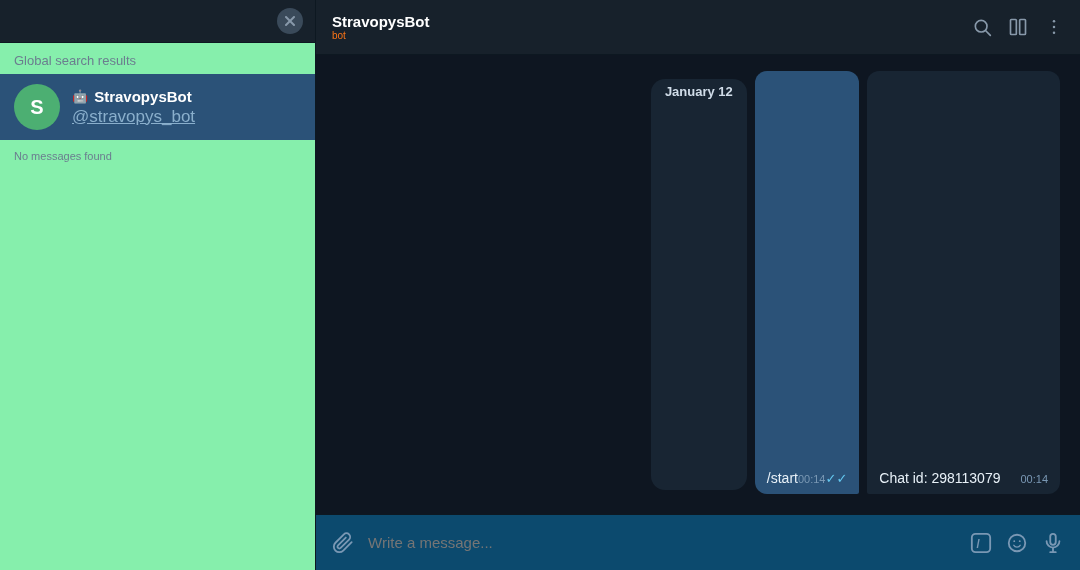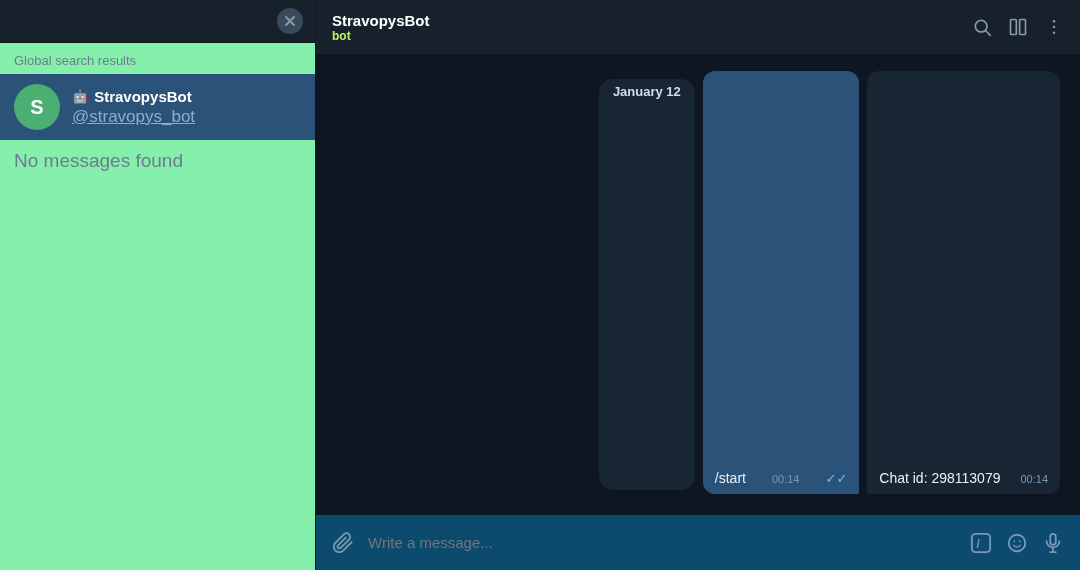--- a/index.html
+++ b/index.html
@@ -100,21 +100,21 @@
     }
 
     .result-username {
       font-size: 17px;
       color: #8aafcc;
       text-decoration: underline;
     }
 
     .no-messages {
       padding: 10px 14px;
-      font-size: 19px;
+      font-size: 11px;
       color: #6b7d8f;
     }
 
     
     .right-panel {
       flex: 1;
       display: flex;
       flex-direction: column;
       background: #0e1621;
     }
@@ -135,23 +135,22 @@
       flex-direction: column;
     }
 
     .chat-title {
       font-size: 15px;
       font-weight: 600;
       color: #ffffff;
     }
 
     .chat-subtitle {
-      font-size: 12px;
-      color: #bef264;
-      font-weight: bold;
+      font-size: 10px;
+      color: #f97316;
     }
 
     .header-icons {
       display: flex;
       align-items: center;
       gap: 16px;
     }
 
     .header-icon {
       color: #8899aa;
@@ -197,21 +196,21 @@
 
     .bubble-outgoing {
       background: #2b5278;
       color: #e8f1f8;
       padding: 8px 12px;
       border-radius: 12px 12px 2px 12px;
       max-width: 320px;
       font-size: 14px;
       display: flex;
       align-items: flex-end;
-      gap: 26px;
+      gap: 0;
     }
 
     
     .msg-incoming {
       display: flex;
       justify-content: flex-start;
       margin-bottom: 4px;
     }
 
     .bubble-incoming {

